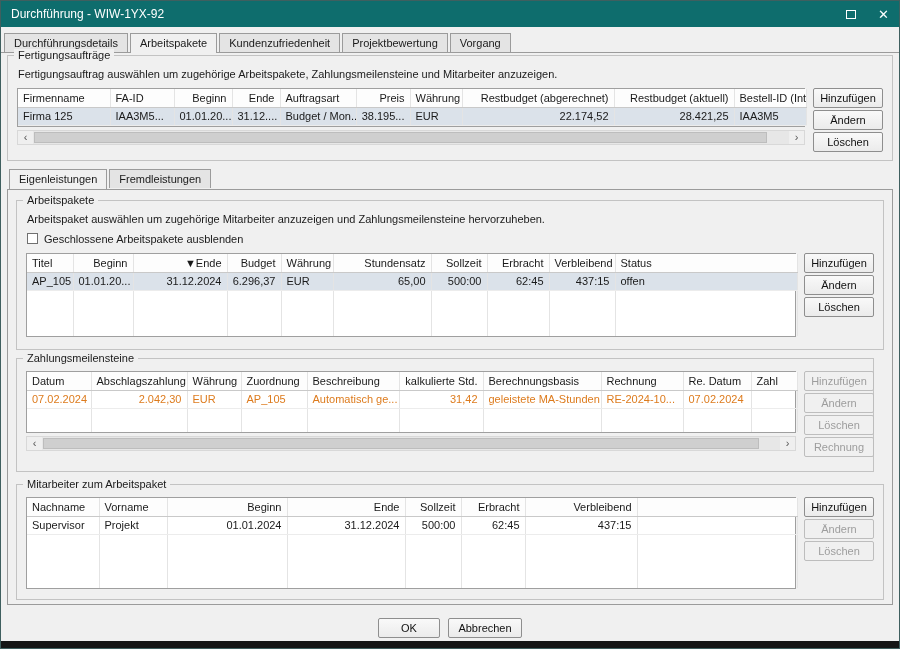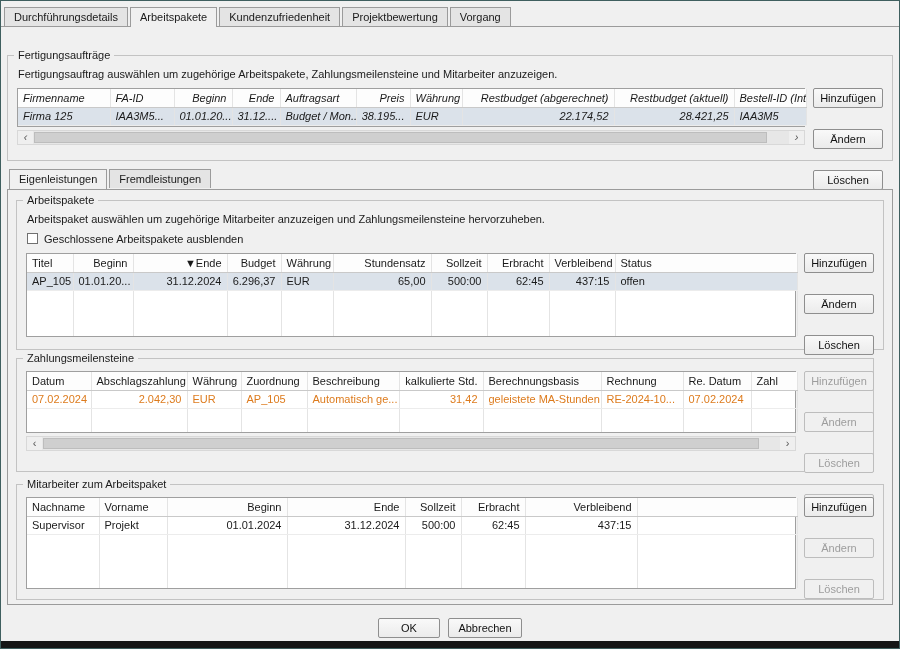--- a/index.html
+++ b/index.html
@@ -35,21 +35,21 @@
   table { border-collapse:collapse; table-layout:fixed; width:100%; height:100%; }
   th, td { overflow:hidden; white-space:nowrap; padding:0 5px; font-weight:normal; border-right:1px solid #e4e4e4; height:18px; }
   th { border-bottom:1px solid #c9c9c9; background:#fdfdfd; }
   tr.data td { border-bottom:1px solid #ececec; }
   tr.sel { background:var(--rowsel,#dbe2ea); }
   tr.filler td { height:auto; border-bottom:none; }
   .l { text-align:left; } .r { text-align:right; }
   .zmrow td { color:var(--milestone,#dd7b1d); }
 
   
-  .btncol { display:flex; flex-direction:column; gap:21px; width:70px; flex:0 0 70px; }
+  .btncol { display:flex; flex-direction:column; gap:2px; width:70px; flex:0 0 70px; }
   .btn { height:20px; background:linear-gradient(#f9f9f9,#ebebeb); border:1px solid #8e8e8e; border-radius:2px;
          text-align:center; line-height:18px; color:#111; }
   .btn.disabled { color:#9d9d9d; border-color:#bdbdbd; background:#f0f0f0; }
 
   
   .hscroll { margin-top:3px; height:15px; background:#efefef; border:1px solid #d8d8d8; display:flex; align-items:stretch; }
   .sarrow { width:15px; text-align:center; line-height:13px; color:#555; }
   .strack { flex:1; position:relative; background:#e7e7e7; }
   .sthumb { position:absolute; left:1px; top:1px; bottom:1px; width:97%; background:#cfcfcf; border:1px solid #bdbdbd; }
 
@@ -70,34 +70,41 @@
   .footer { position:absolute; left:0; top:617px; width:100%; display:flex; justify-content:center; gap:8px; }
   .btn.ok { width:62px; } .btn.cancel { width:74px; }
 
   .bottomstrip { position:absolute; left:0; bottom:0; width:100%; height:7px; background:#161616; }
 </style>
 </head>
 <body>
 
 <div id="window">
 
+  <div class="titlebar">
+    <span class="title">Durchführung - WIW-1YX-92</span>
+    <div class="winctl">
+      <span class="maxbox"></span>
+      <span class="closex">✕</span>
+    </div>
+  </div>
 
   <div class="tabs">
     <div class="tab">Durchführungsdetails</div>
     <div class="tab active">Arbeitspakete</div>
     <div class="tab">Kundenzufriedenheit</div>
     <div class="tab">Projektbewertung</div>
     <div class="tab">Vorgang</div>
   </div>
 
   <div class="group group-fa">
     <span class="glabel">Fertigungsaufträge</span>
     <div class="ginstr">Fertigungsauftrag auswählen um zugehörige Arbeitspakete, Zahlungsmeilensteine und Mitarbeiter anzuzeigen.</div>
     <div class="frow">
-      <div class="tcol" style="width:788px;font-style:italic;">
+      <div class="tcol" style="width:788px;">
         <div class="tablebox">
           <table>
             <colgroup>
               <col style="width:92px">
                 <col style="width:64px">
                 <col style="width:58px">
                 <col style="width:48px">
               <col style="width:76px">
                 <col style="width:54px">
                 <col style="width:52px">

